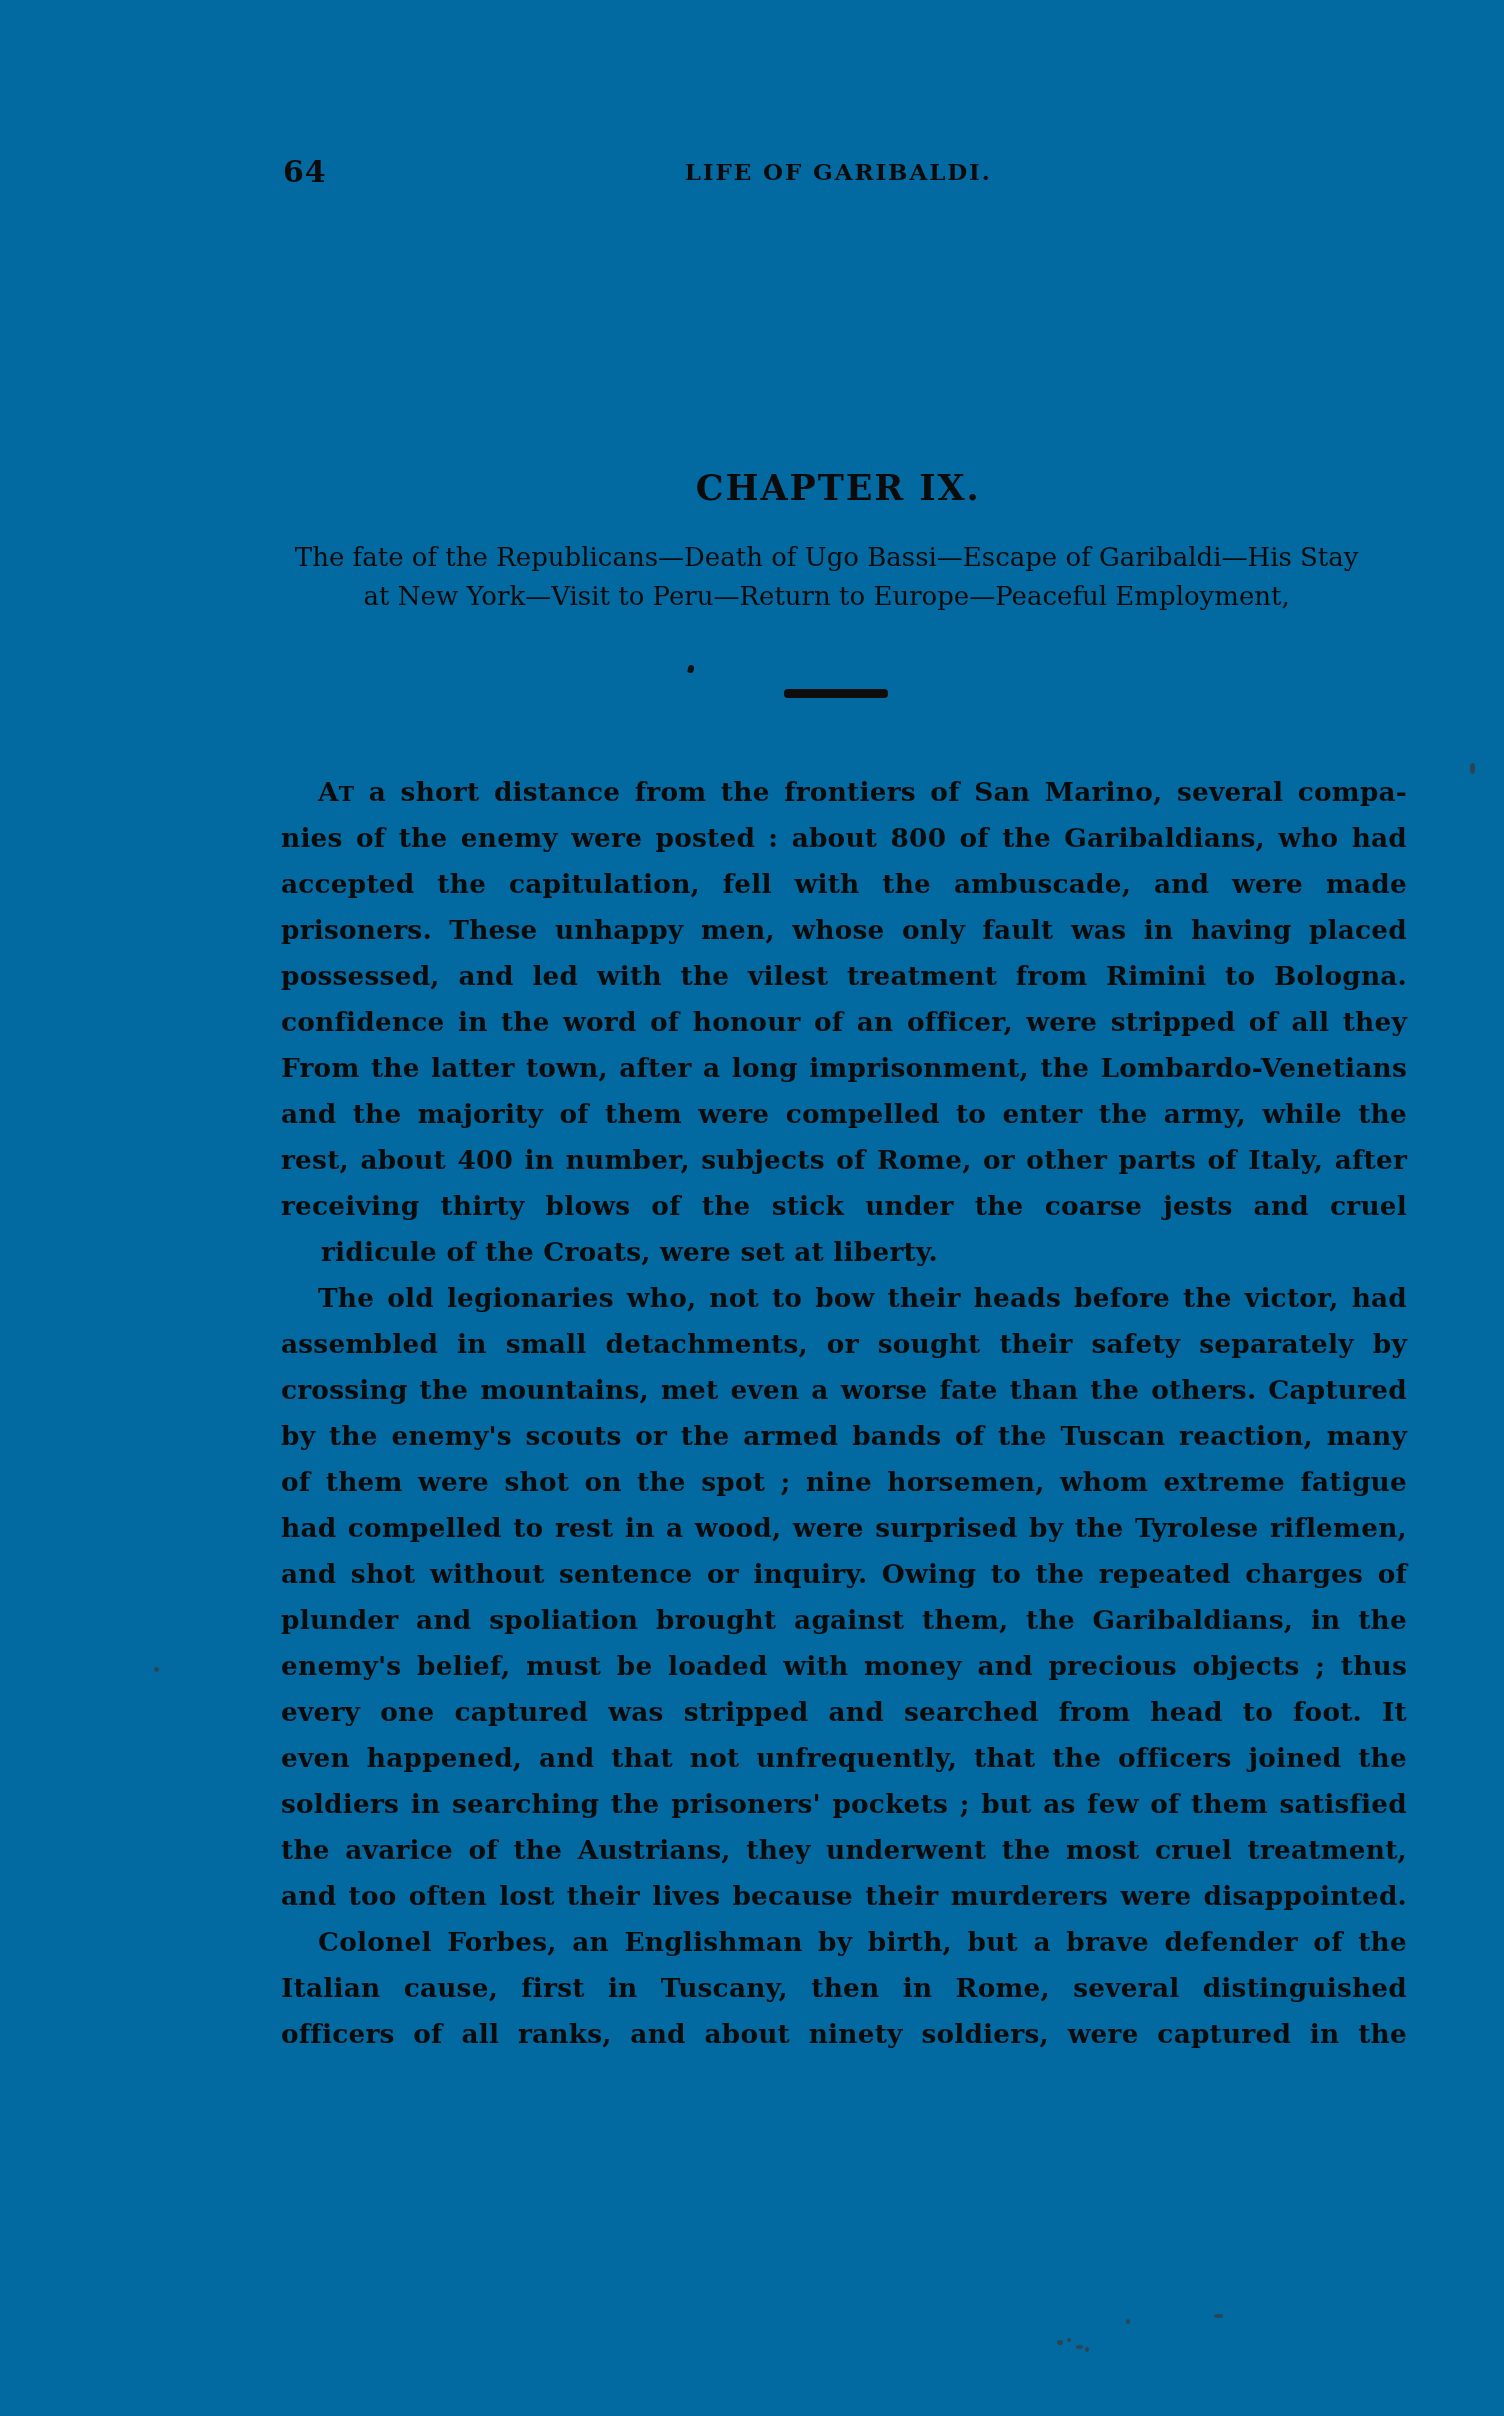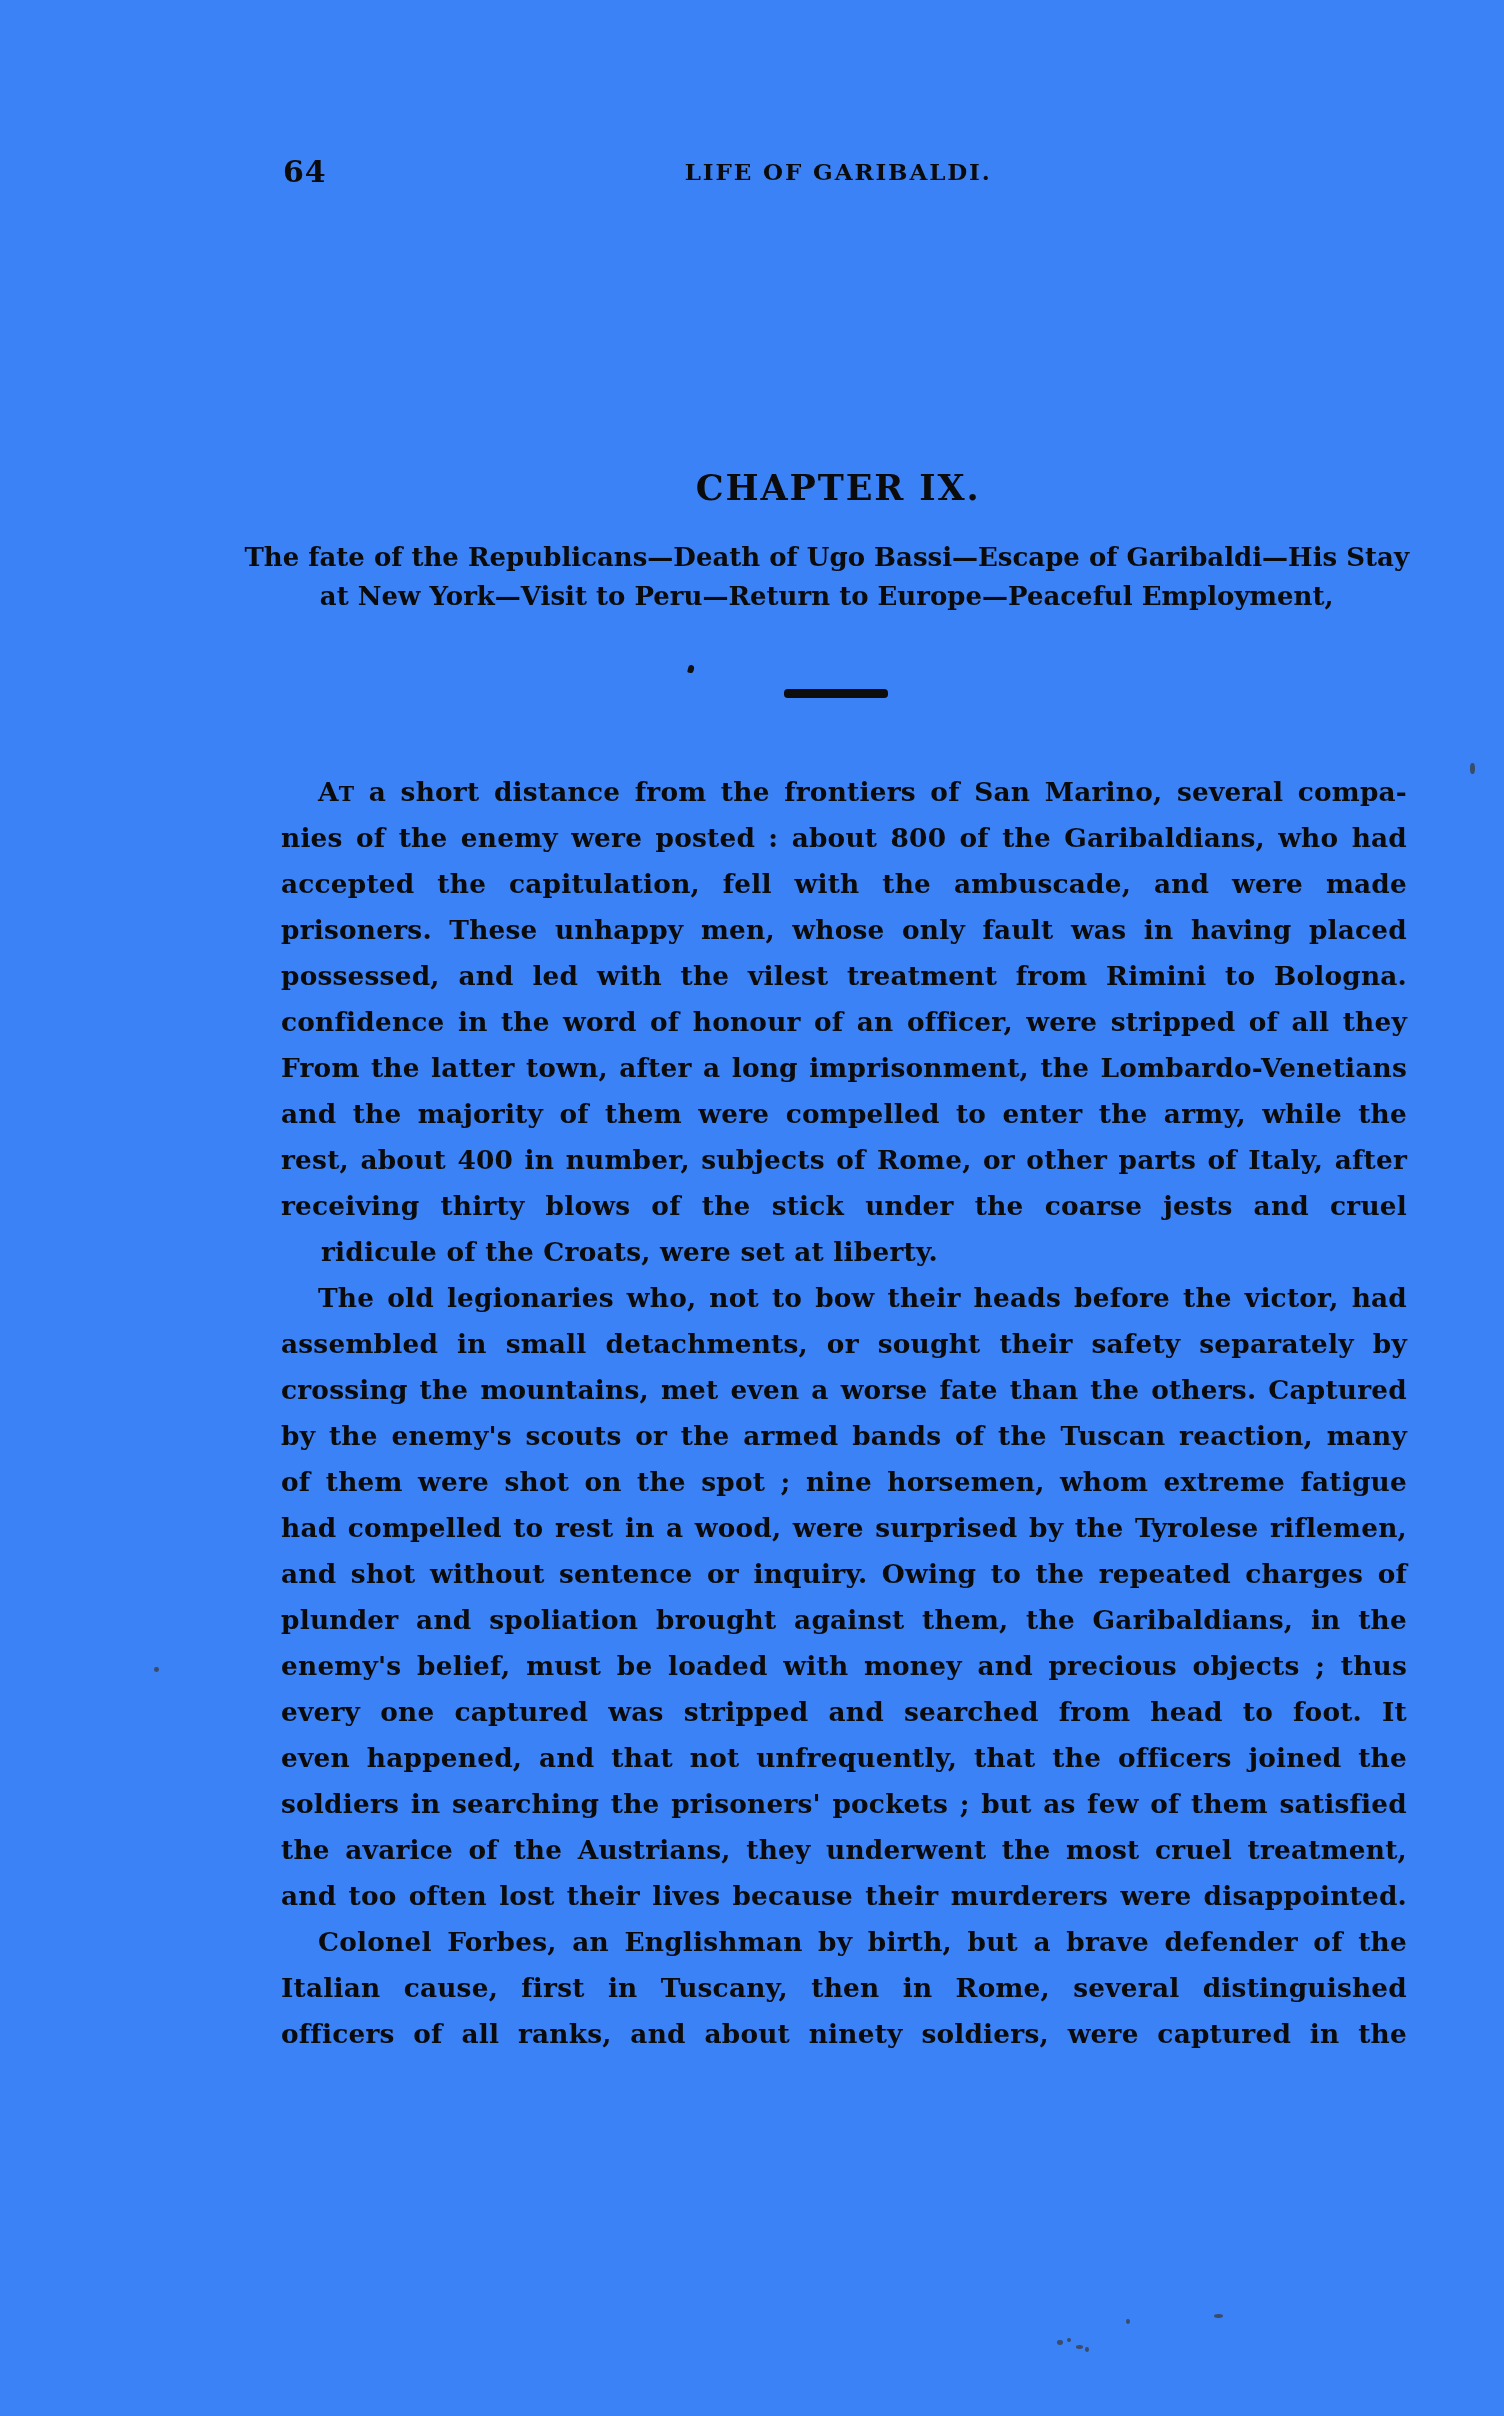--- a/index.html
+++ b/index.html
@@ -3,21 +3,21 @@
 <meta charset="utf-8">
 <style>
   html,body{margin:0;padding:0;}
   body{
     width:1504px;height:2416px;position:relative;
     background:#ffffff;
     font-family:"DejaVu Serif","Liberation Serif",serif;
     color:#0b0b0b;
     -webkit-font-smoothing:antialiased;
   }
-  .page{position:absolute;inset:0;background:#3b82f6;overflow:hidden;}
+  .page{position:absolute;inset:0;background:#0369a1;overflow:hidden;}
 
   
   .header-row{position:absolute;left:281px;top:154px;width:1126px;height:40px;}
   .page-number{
     position:absolute;left:1.9px;top:0;
     font-size:30px;font-weight:700;letter-spacing:1px;
   }
   .running-head{
     position:absolute;left:0;right:0;top:3.8px;text-align:center;
     font-size:23px;font-weight:700;letter-spacing:1.9px;
@@ -27,21 +27,21 @@
   
   .chapter-heading{
     position:absolute;left:281px;top:467px;width:1126px;
     text-align:center;font-size:35px;font-weight:700;letter-spacing:1.9px;
     transform:translateX(-5.8px);
   }
 
   
   .chapter-summary{
     position:absolute;left:252px;top:538px;width:1184px;
-    text-align:center;font-size:26px;font-weight:700;line-height:39px;
+    text-align:center;font-size:26px;font-weight:400;line-height:39px;
     transform:translateX(-17.3px);
   }
 
   
   .ink-dot{
     position:absolute;left:688px;top:665px;width:5.8px;height:7.7px;
     background:#111;border-radius:50% 50% 50% 20%;transform:rotate(14deg);
   }
   .divider-rule{
     position:absolute;left:784px;top:689px;width:104px;height:8.6px;

